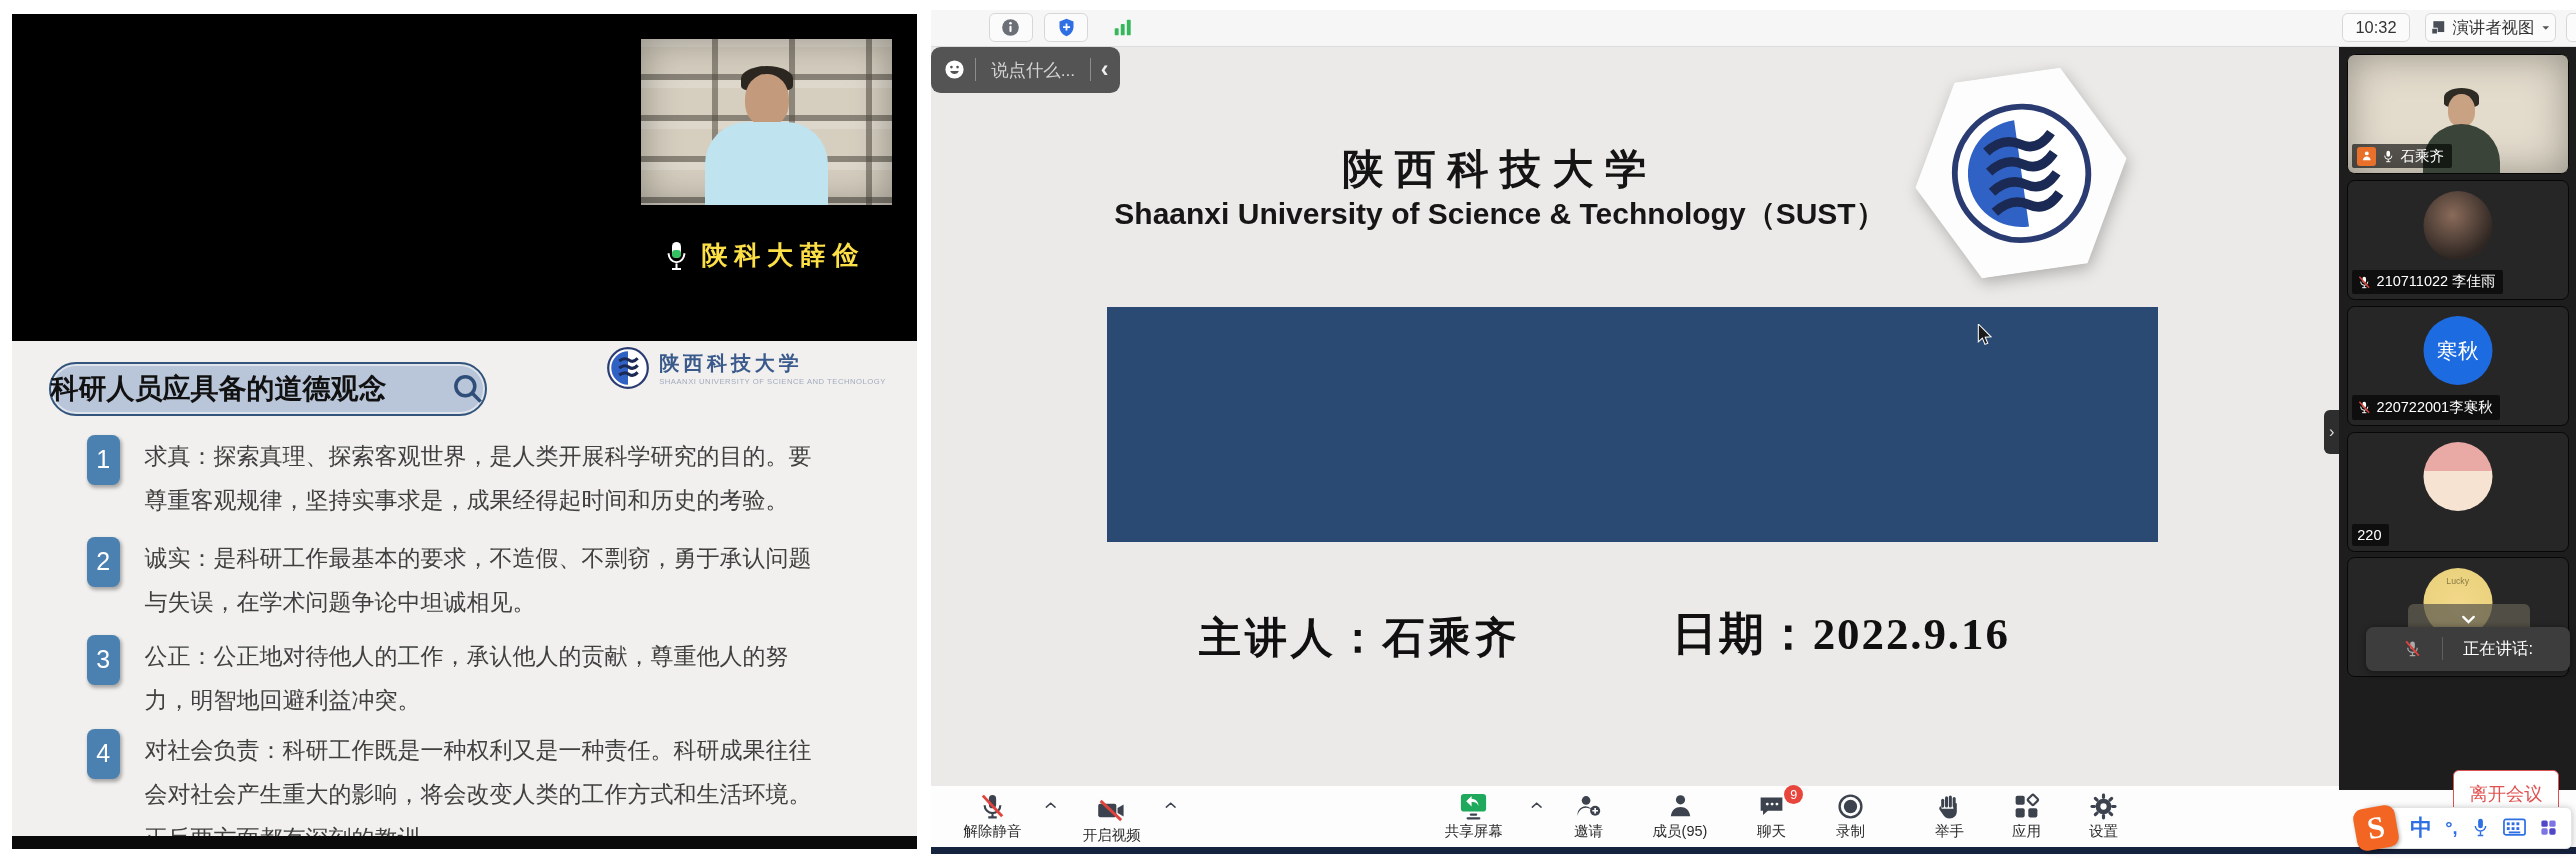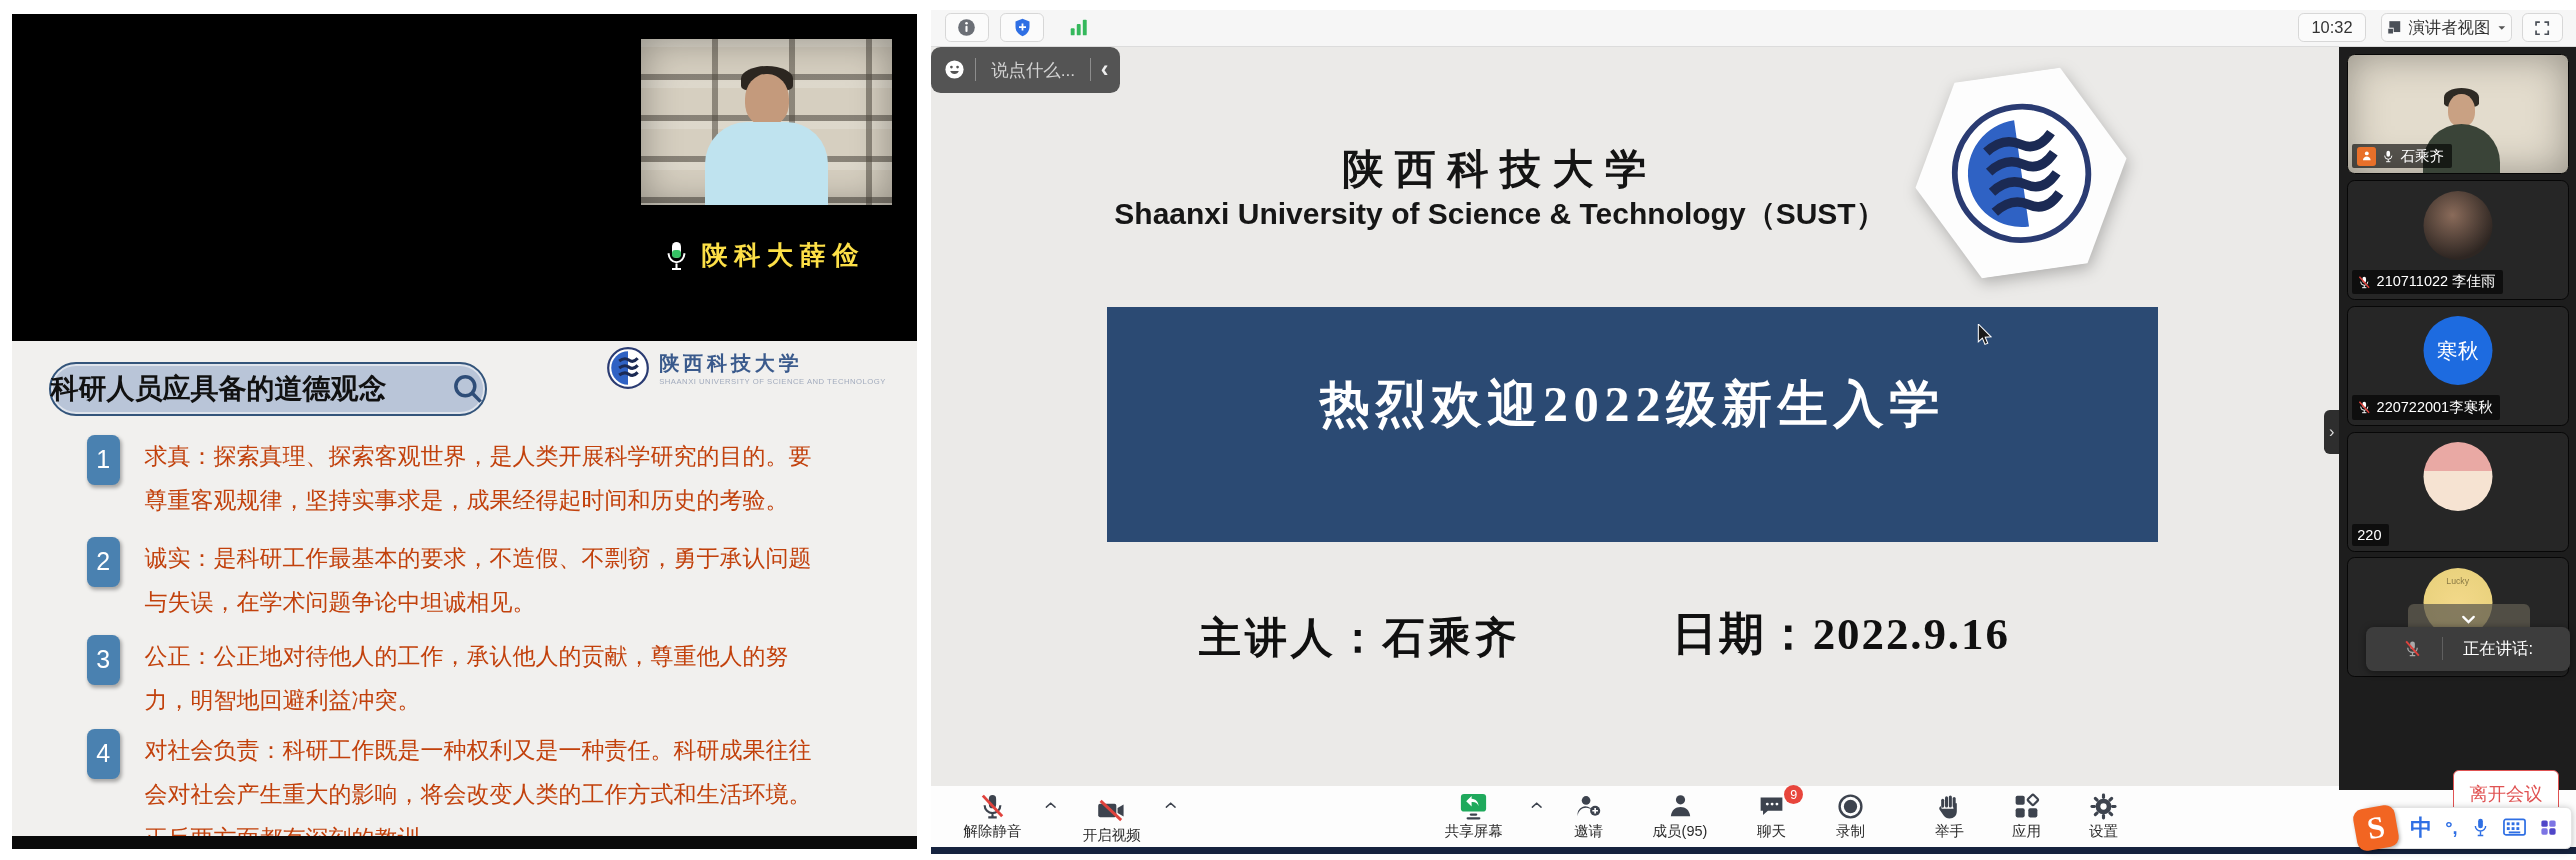--- a/index.html
+++ b/index.html
@@ -25,26 +25,26 @@
   #lw-strip{left:0;top:822px;width:905px;height:13.5px;background:#0a0a0a;}
   .pill{left:37px;top:21px;width:434px;height:50px;border:2.9px solid #33547a;border-radius:27px;background:#b9c5d8;
         display:flex;align-items:center;justify-content:space-between;gap:21px;box-shadow:0 0 0 1.9px #dfe4ec inset;}
   .pill span{font-size:28px;font-weight:bold;color:#111;}
   #lw-logo{left:594px;top:5.8px;gap:9.6px;}
   #lw-logo .cn{color:#3a5a8c;font-size:20px;font-weight:bold;letter-spacing:3.9px;}
   #lw-logo .en{color:#a2abbd;font-size:7.7px;letter-spacing:0.5px;}
   .item{position:absolute;left:75px;width:762px;display:flex;gap:25px;}
   .chip{width:33px;height:50px;flex:0 0 33px;background:#4a81b0;border-radius:7.7px;color:#fff;font-size:25px;
         display:flex;align-items:center;justify-content:center;box-shadow:1.9px 2.9px 3.9px rgba(0,0,0,.3);}
-  .itxt{width:675px;font-family:"Liberation Serif","DejaVu Serif",serif;font-size:23px;line-height:44px;color:#c2410c;}
+  .itxt{width:675px;font-family:"Liberation Serif","DejaVu Serif",serif;font-size:23px;line-height:44px;color:#404040;}
 
   
   #rw{left:931px;top:9.6px;width:1645px;height:845px;background:#fff;}
   #rw-topbar{left:0;top:0;width:1645px;height:37px;background:#f6f6f6;border-bottom:1px solid #dcdcdc;box-sizing:border-box;}
-  .tbtn{height:29px;border:1px solid #d7d7d7;border-radius:5.8px;background:#fbfbfb;display:flex;align-items:center;justify-content:center;gap:5.8px;box-sizing:border-box;}
+  .tbtn{height:29px;border:1px solid #d7d7d7;border-radius:5.8px;background:#fbfbfb;display:flex;align-items:center;justify-content:center;gap:5.8px;box-sizing:border-box;margin-left:44px;}
   #rw-stage{left:0;top:37px;width:1645px;height:740px;background:#ebeae8;overflow:hidden;}
   #slide-cn{left:77px;top:95px;width:984px;text-align:center;font-size:41px;font-weight:bold;letter-spacing:11.6px;color:#141414;}
   #slide-en{left:77px;top:147px;width:984px;text-align:center;font-size:30px;font-weight:bold;color:#161616;}
   #hexlogo{left:969px;top:11.6px;width:241px;height:230px;display:flex;align-items:center;justify-content:center;
            filter:drop-shadow(2.9px 5.8px 7.7px rgba(0,0,0,.25));}
   #hex{width:222px;height:210px;background:#fdfdfd;transform:rotate(-8deg);
        clip-path:polygon(26% 3%,74% 3%,98% 50%,74% 97%,26% 97%,2% 50%);display:flex;align-items:center;justify-content:center;}
   #banner{left:176px;top:260px;width:1051px;height:235px;background:#2b4a73;}
   #banner .txt{position:absolute;left:0;top:64px;width:100%;text-align:center;color:#fff;font-size:50px;font-weight:bold;letter-spacing:5.8px;}
   #speaker{left:268px;top:563px;font-size:42px;font-weight:bold;letter-spacing:3.9px;color:#101010;}
@@ -213,21 +213,20 @@
               <path d="M28 32q13-9 24-2t22-5"></path>
                 <path d="M28 46q13-9 24-2t22-5"></path>
               <path d="M28 60q13-9 24-2t22-5"></path>
                 <path d="M28 74q13-9 24-2t22-5"></path>
             </g>
           </svg>
         </div>
       </div>
 
       <div id="banner" class="abs">
-        <div class="txt serif">热烈欢迎2022级新生入学</div>
         <svg class="abs" style="left:870px;top:17.4px;" width="15.4" height="23" viewBox="0 0 12 18">
             <path d="M1 0v14l3.2-3 2 5 2.2-.9-2-4.8L11 10z" fill="#1a1a1a" stroke="#fff" stroke-width="0.8"></path>
           </svg>
       </div>
 
       <div id="speaker" class="abs serif">主讲人：石乘齐</div>
       <div id="dateline" class="abs serif">日期：2022.9.16</div>
 
       <div id="chatbubble">
         <svg width="23" height="23" viewBox="0 0 24 24">

